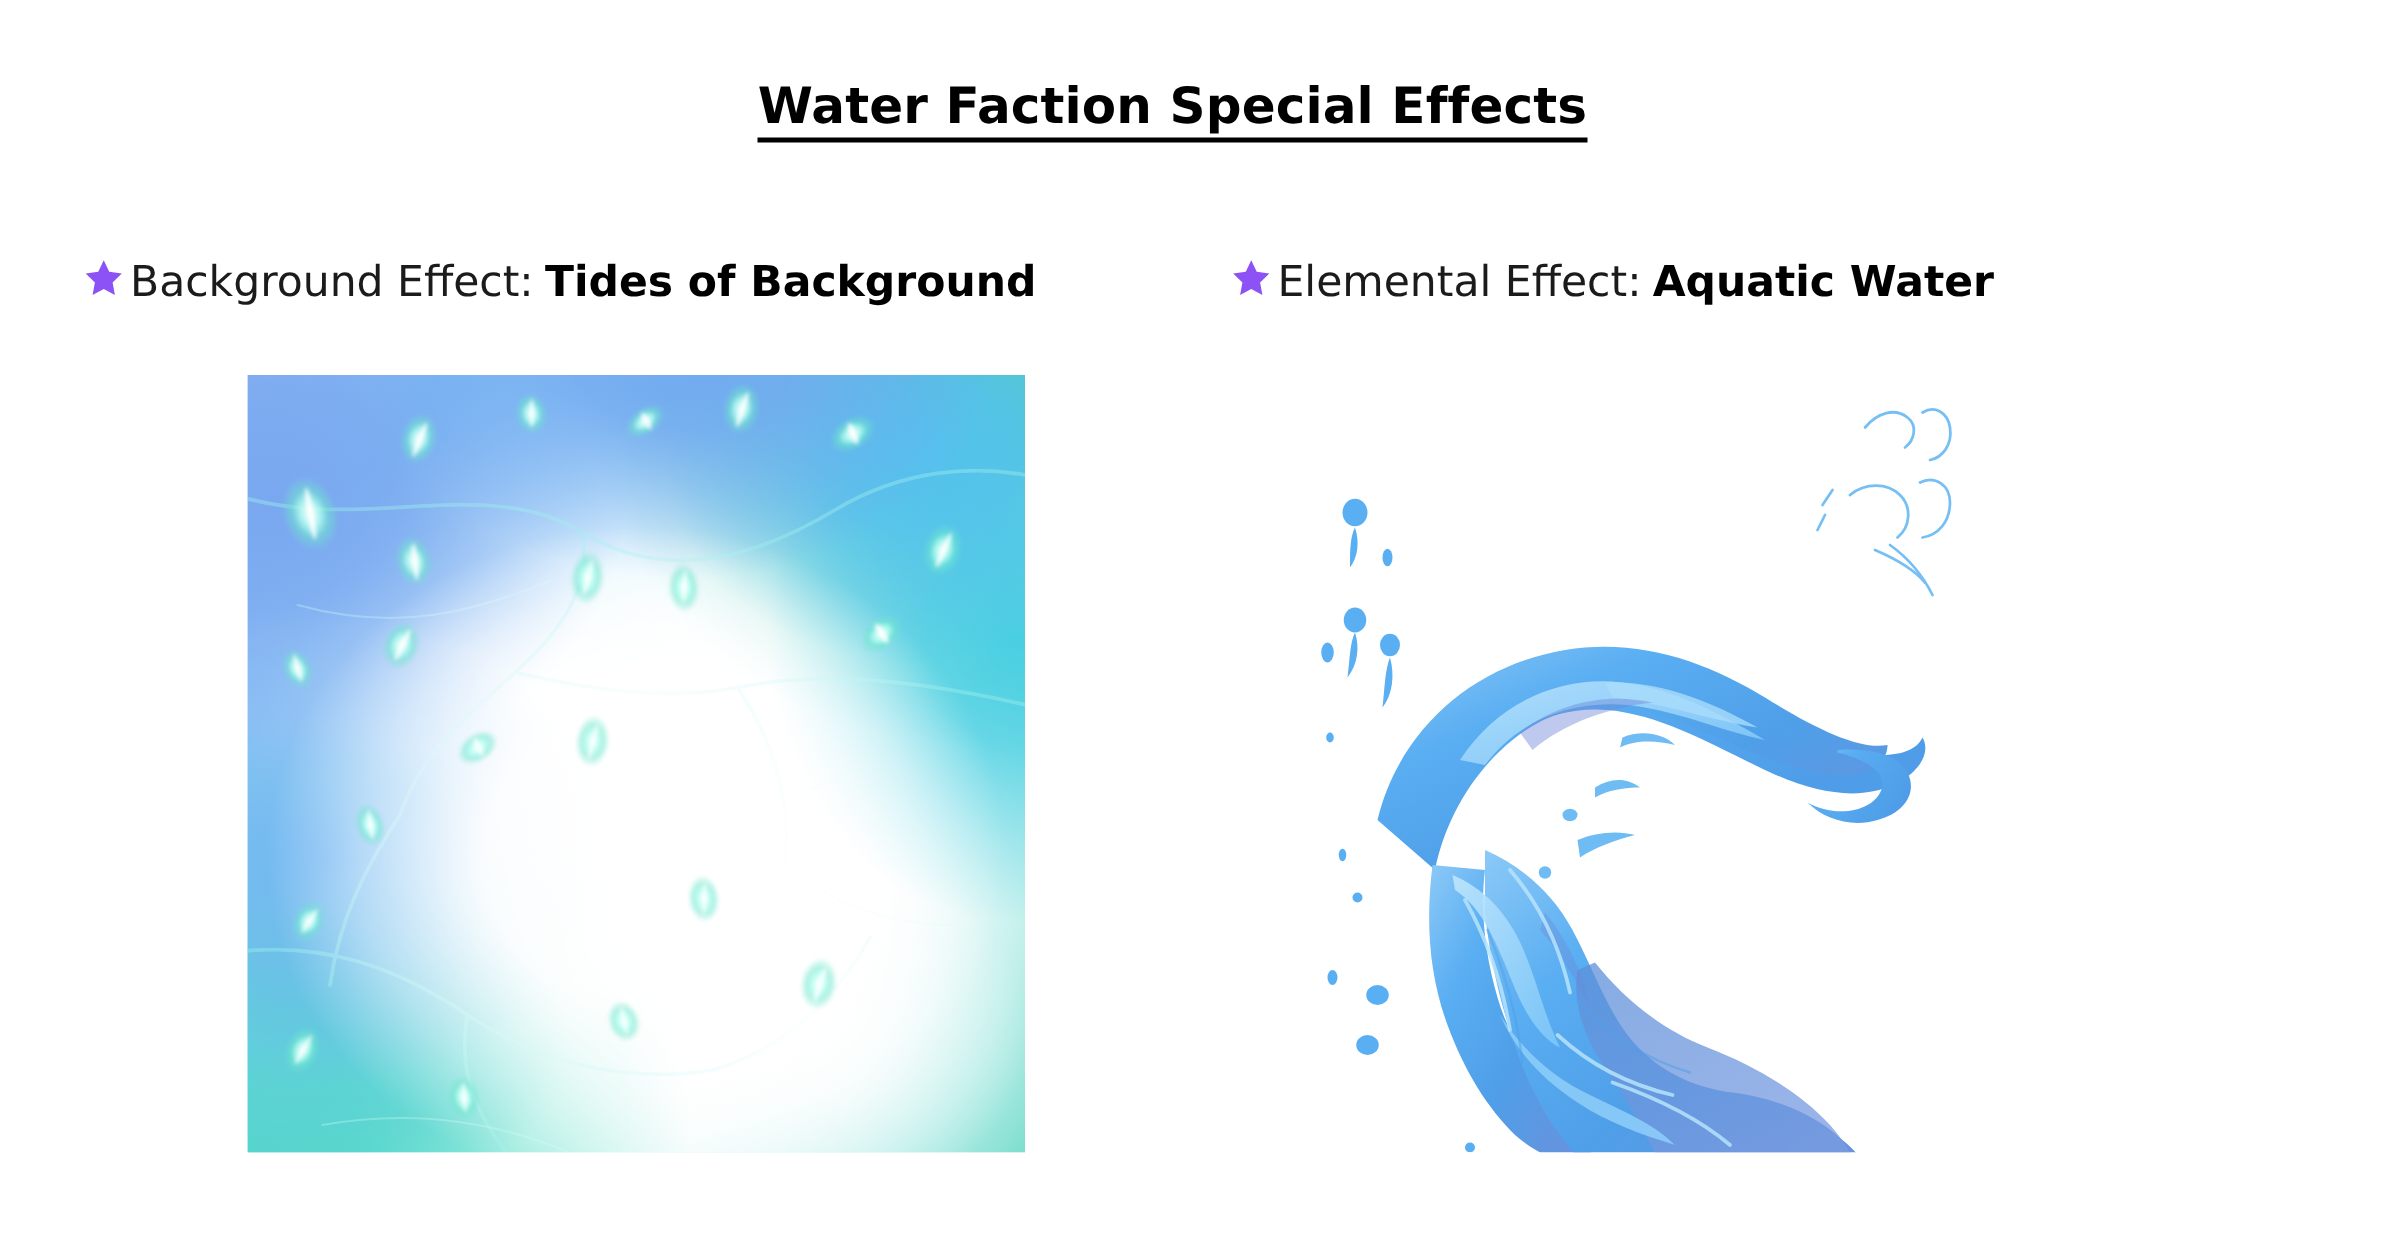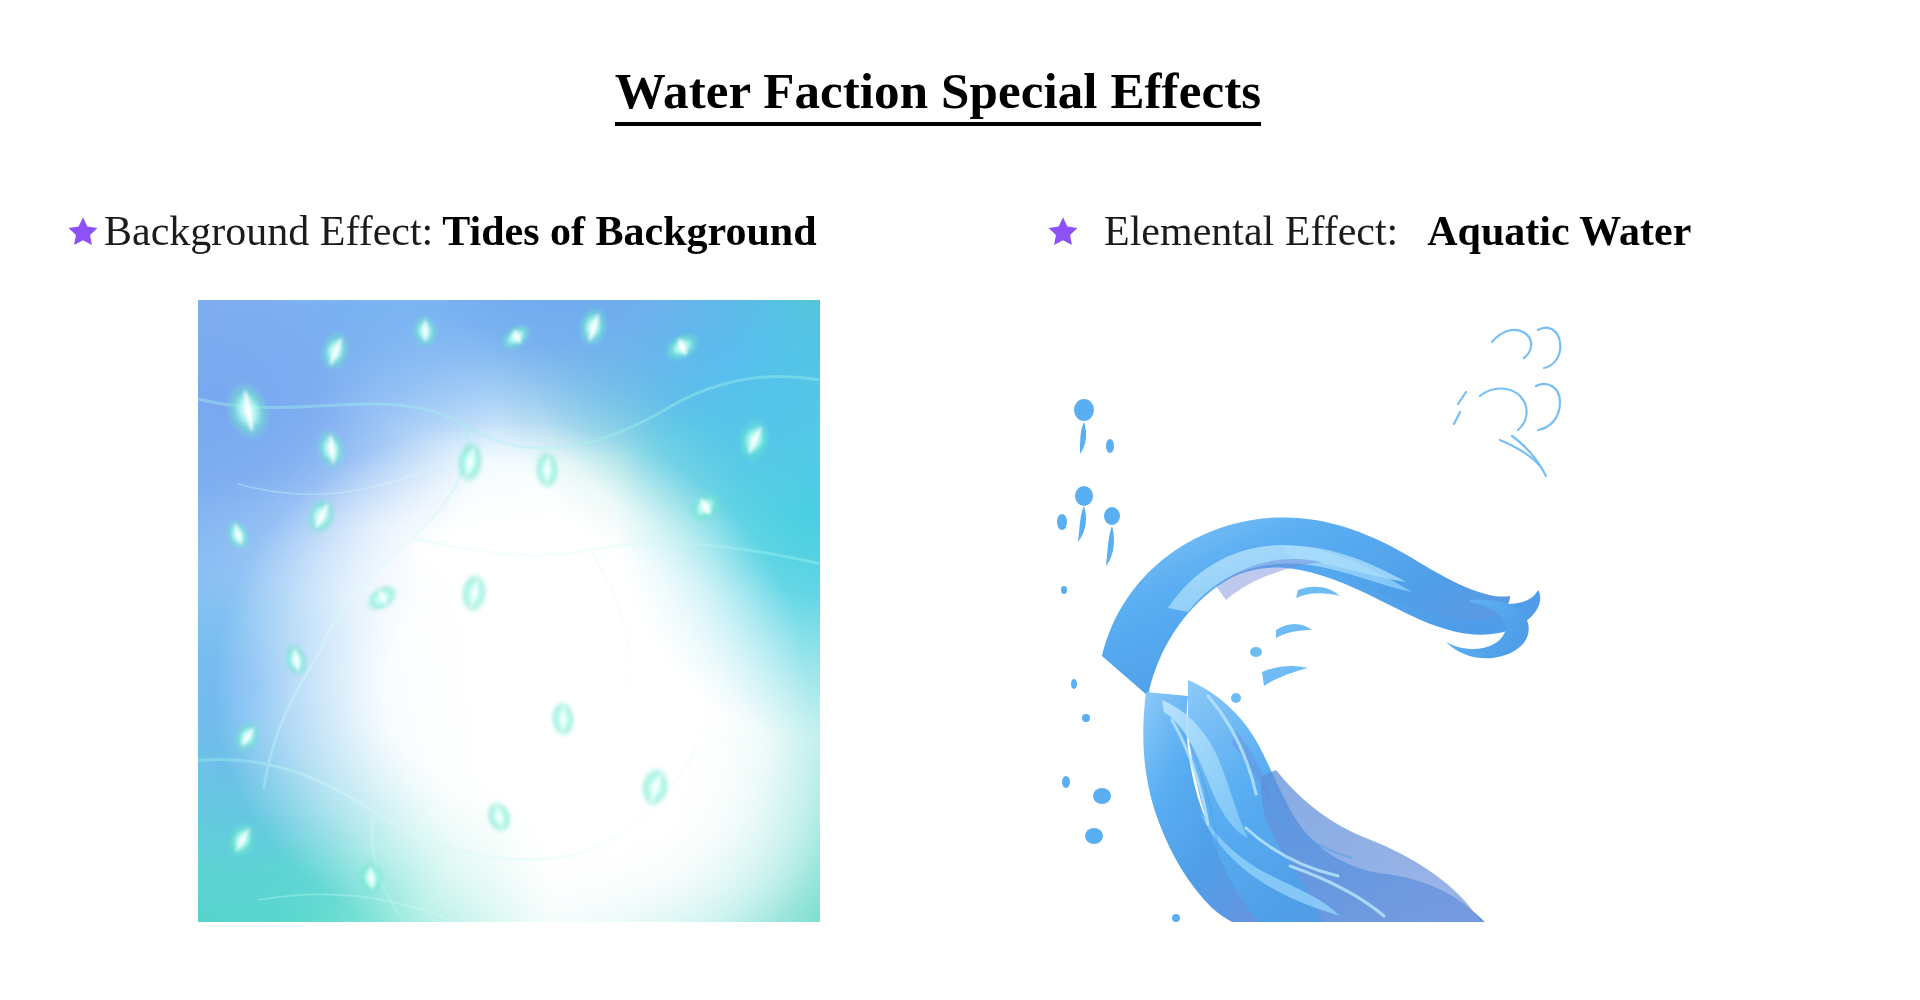--- a/index.html
+++ b/index.html
@@ -22,48 +22,45 @@
     background: #ffffff;
   }
 
   
   .page-title {
     position: absolute;
     top: 62px;
     left: 0;
     width: 1876px;
     text-align: center;
-    font-size: 51px;
+    font-size: 40px;
     font-weight: 700;
     color: #000000;
     letter-spacing: 0.1px;
     white-space: nowrap;
-    font-family: Liberation Serif, serif;
   }
   .page-title .t-inner {
     display: inline-block;
     border-bottom: 4px solid #000000;
     padding-bottom: 3px;
     line-height: 1.1;
   }
 
   
   .caption {
     position: absolute;
     top: 205px;
-    font-size: 42px;
+    font-size: 34px;
     line-height: 1.25;
     color: #111111;
     white-space: nowrap;
     display: flex;
-    align-items: center;
-    font-family: Liberation Serif, serif;
   }
   .caption-left  { left: 66px; }
-  .caption-right { left: 1046px; gap: 20px; }
+  .caption-right { left: 984px; }
 
   .star-icon {
     display: inline-block;
     width: 34px;
     height: 34px;
     margin-right: 4px;
     flex: 0 0 auto;
     position: relative;
     top: 1px;
   }

